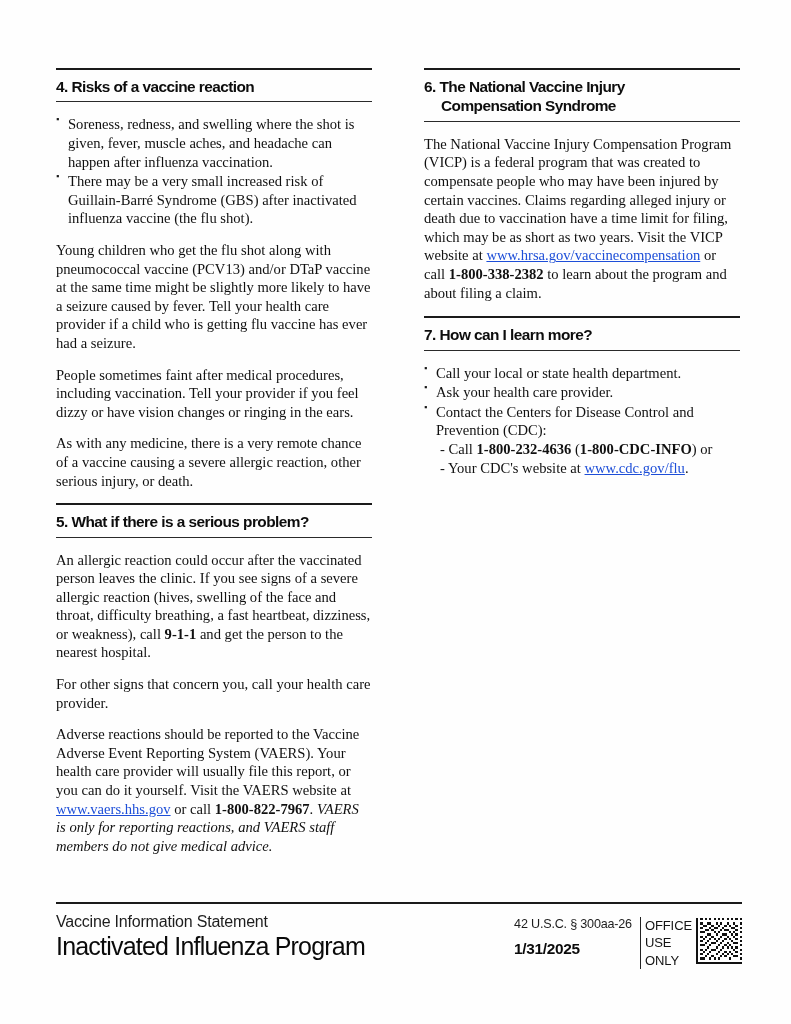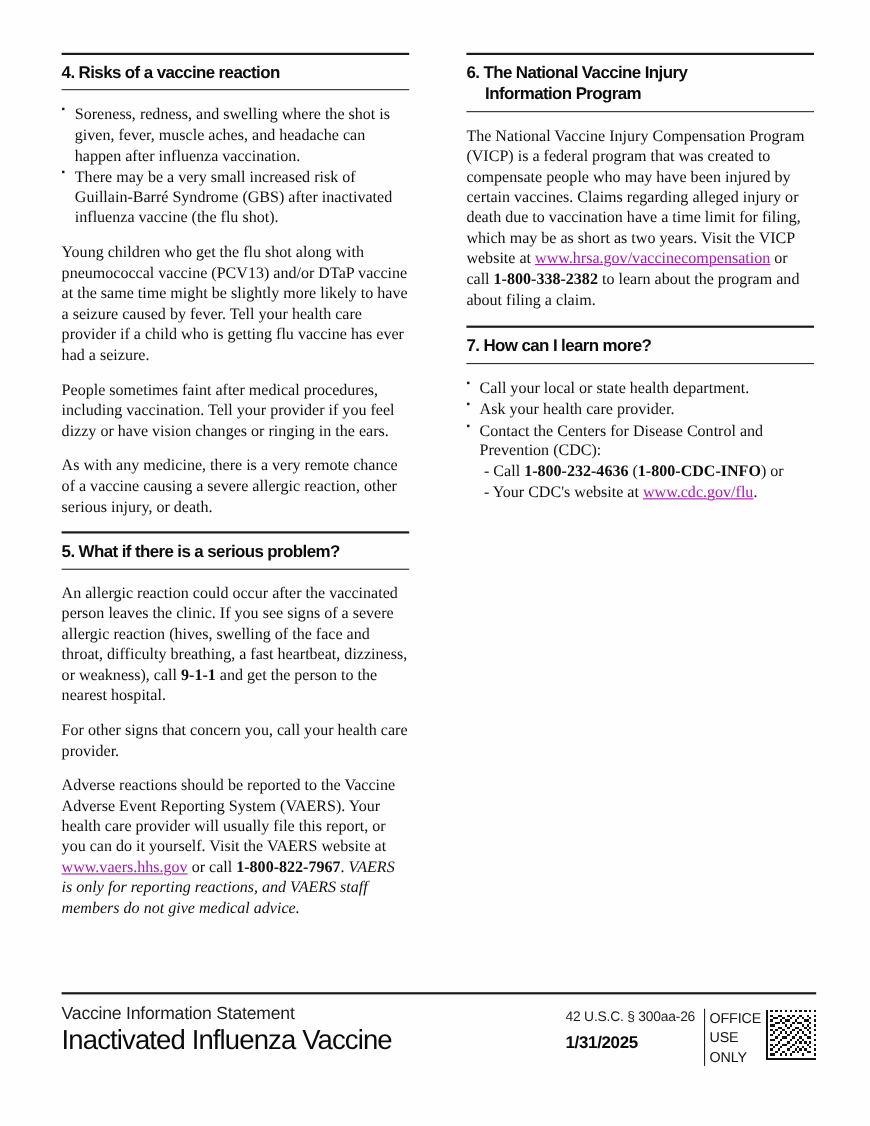--- a/index.html
+++ b/index.html
@@ -21,21 +21,21 @@
     left: 0; top: 0;
     width: 791px;
     height: 1024px;
     background: #fefefe;
   }
 
   
   .columns {
     position: absolute;
     left: 56px;
-    top: 48px;
+    top: 68px;
     width: 684px;
     display: flex;
     gap: 52px;
   }
   .col { width: 320px; }
 
   
   .section { margin-bottom: 2px; }
   .rule-top {
     height: 0;
@@ -93,21 +93,21 @@
   .subline {
     display: block;
     padding-left: 11px;
     text-indent: -7px;
   }
 
   b, .bold { font-weight: bold; }
   i, .ital { font-style: italic; }
 
   a.link, .link {
-    color: #a21caf;
+    color: #1d4ed8;
     text-decoration: underline;
     text-decoration-thickness: 1.2px;
     text-underline-offset: 1px;
     text-align: right;
   }
 
   
   .footer {
     position: absolute;
     left: 56px;
@@ -210,21 +210,21 @@
 
         <p class="body"><span>Adverse reactions should be reported to the Vaccine Adverse Event Reporting System (VAERS). Your health care provider will usually file this report, or you can do it yourself. Visit the VAERS website at </span><a href="#" class="link">www.vaers.hhs.gov</a><span> or call </span><b>1-800-822-7967</b><span>. </span><i>VAERS is only for reporting reactions, and VAERS staff members do not give medical advice.</i></p>
       </div>
 
     </div>
 
     <div class="col">
 
       <div class="section">
         <div class="rule-top"></div>
-        <div class="sec-head"><span>6. The National Vaccine Injury</span><span class="cont">Information Program</span></div>
+        <div class="sec-head"><span>6. The National Vaccine Injury</span><span class="cont">Compensation Syndrome</span></div>
         <div class="rule-bot"></div>
 
         <p class="body"><span>The National Vaccine Injury Compensation Program (VICP) is a federal program that was created to compensate people who may have been injured by certain vaccines. Claims regarding alleged injury or death due to vaccination have a time limit for filing, which may be as short as two years. Visit the VICP website at </span><a href="#" class="link">www.hrsa.gov/vaccinecompensation</a><span> or call </span><b>1-800-338-2382</b><span> to learn about the program and about filing a claim.</span></p>
       </div>
 
       <div class="section" style="margin-top:14px;">
         <div class="rule-top"></div>
         <div class="sec-head">7. How can I learn more?</div>
         <div class="rule-bot"></div>
 
@@ -240,21 +240,21 @@
 
     </div>
   </div>
 
   <div class="footer">
     <div class="footer-rule"></div>
     <div class="footer-inner">
 
       <div class="f-left">
         <div class="f-vis">Vaccine Information Statement</div>
-        <div class="f-title">Inactivated Influenza Vaccine</div>
+        <div class="f-title">Inactivated Influenza Program</div>
       </div>
 
       <div class="f-right">
         <div class="f-usc">
           <div class="usc">42 U.S.C. § 300aa-26</div>
           <div class="date">1/31/2025</div>
         </div>
 
         <div class="f-office">
           <div>OFFICE</div>

